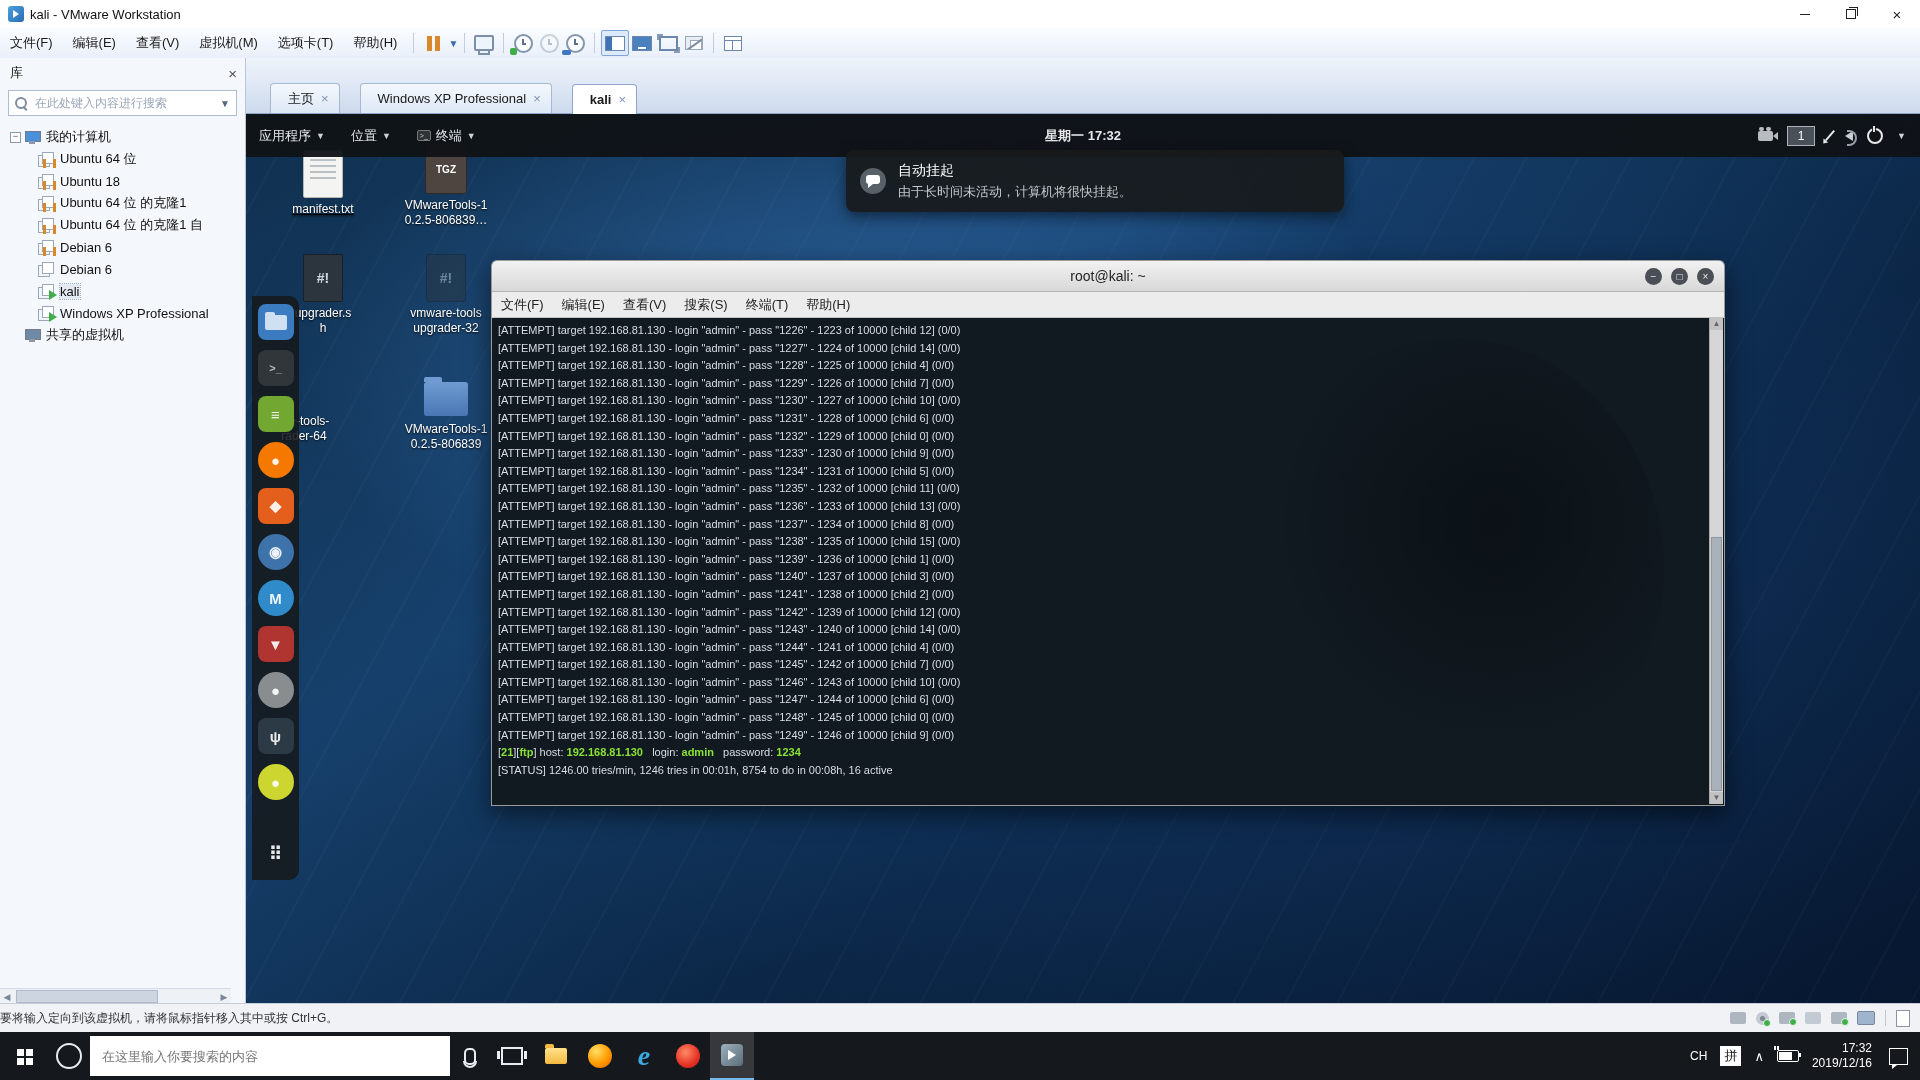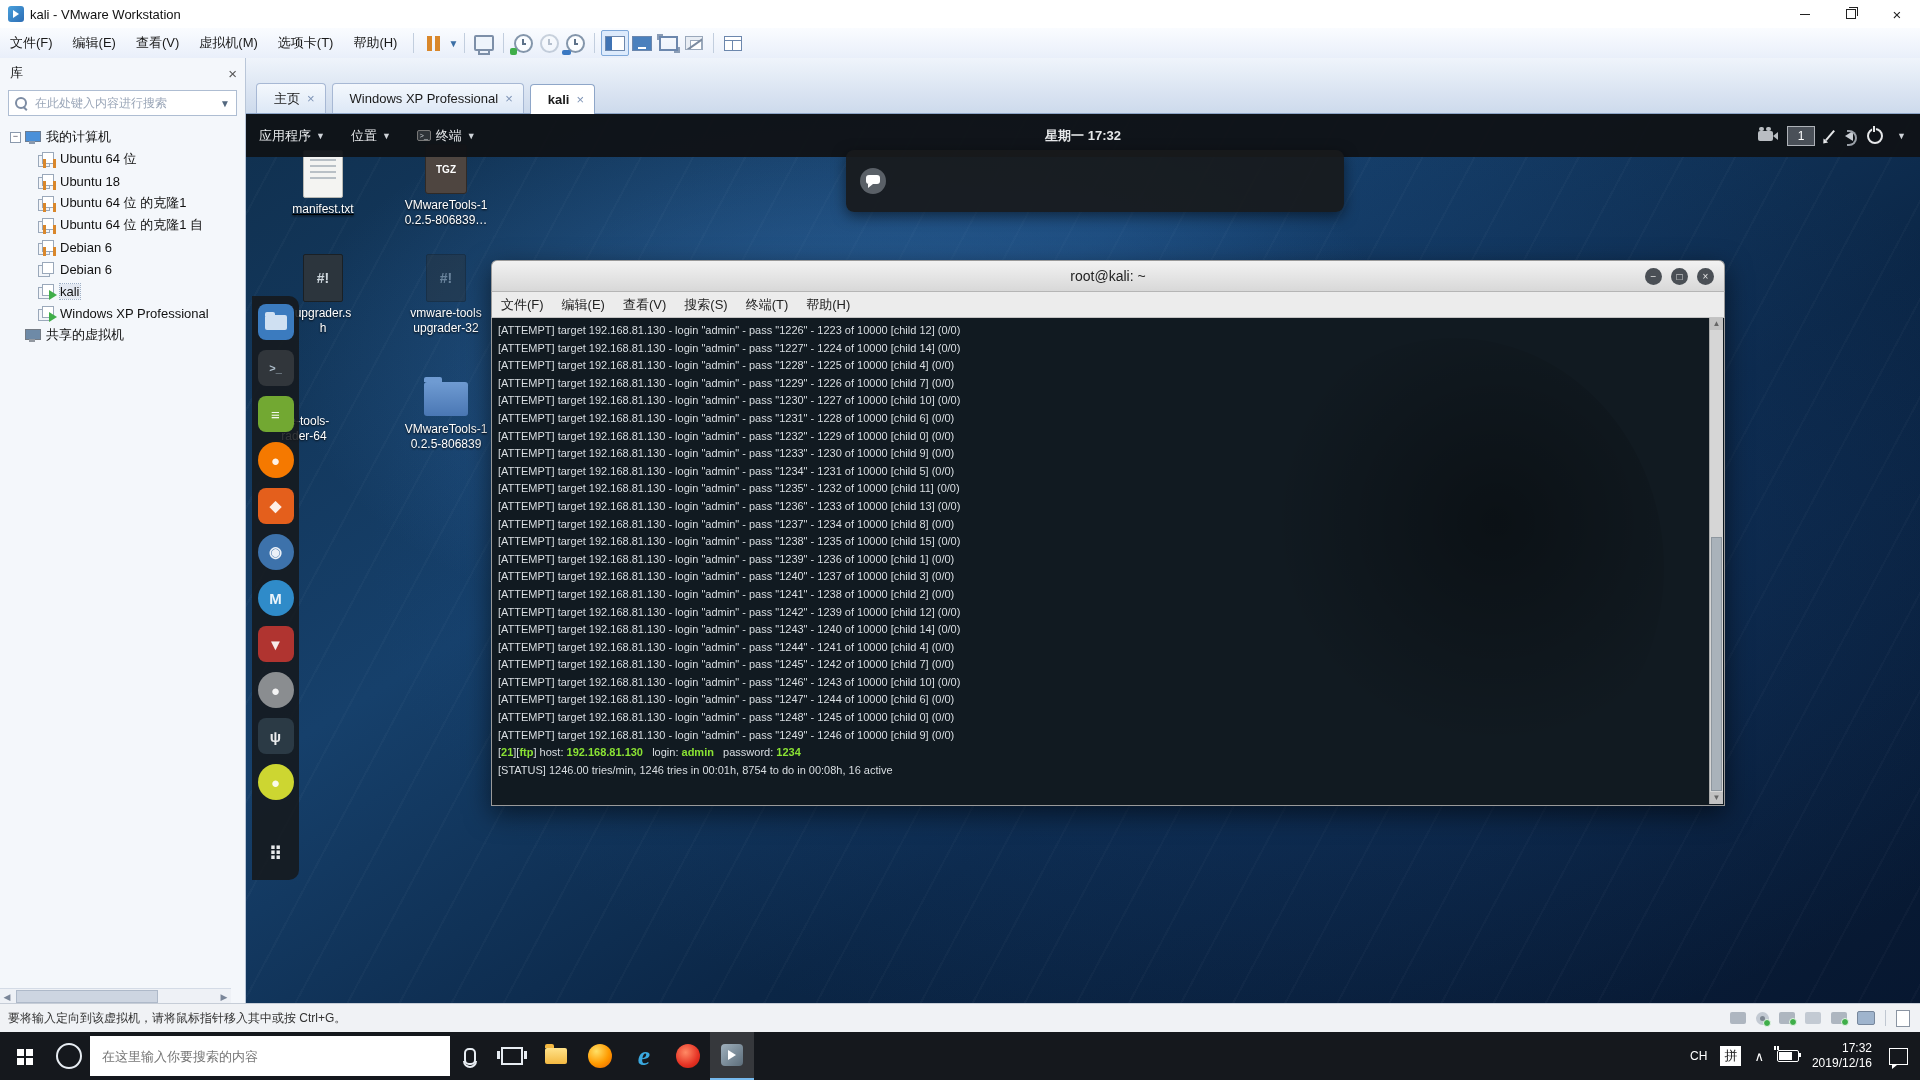--- a/index.html
+++ b/index.html
@@ -78,21 +78,21 @@
   .vmicon.k-paused .st{right:-1px;bottom:-1px;width:7px;height:9px;border-left:3px solid #d9872b;border-right:3px solid #d9872b;}
   .vmicon.k-running .st{right:-2px;bottom:-1px;border-left:8px solid #3fae49;border-top:5px solid transparent;border-bottom:5px solid transparent;width:0;height:0;}
   .sharedrow{padding-left:10px;}
   .lib-hscroll{position:absolute;left:0;right:14px;bottom:0;height:15px;background:#eef1f6;border-top:1px solid #d4dbe6;display:flex;align-items:center;}
   .harrow{width:14px;text-align:center;color:#7a8699;font-size:9px;}
   .hthumb{height:11px;width:140px;background:#cdd5e1;border:1px solid #aeb9c9;margin-left:2px;}
 
   
   #right{flex:1;display:flex;flex-direction:column;min-width:0;}
   #tabstrip{height:56px;background:linear-gradient(#eff4fb,#cddaec);border-bottom:1px solid #8ea6c8;display:flex;align-items:flex-end;padding-left:10px;box-sizing:border-box;}
-  .tab{height:29px;display:flex;align-items:center;padding:0 10px;margin-right:6px;border:1px solid #a7b8d4;border-bottom:none;border-radius:4px 4px 0 0;background:linear-gradient(#f4f8fd,#dde8f6);font-size:13px;color:#1a1a1a;gap:7px;}
+  .tab{height:29px;display:flex;align-items:center;padding:0 10px;margin-right:6px;border:1px solid #a7b8d4;border-bottom:none;border-radius:4px 4px 0 0;background:linear-gradient(#f4f8fd,#dde8f6);font-size:13px;color:#1a1a1a;gap:7px;margin-left:14px;}
   .tab.k-active{background:#fff;font-weight:bold;border-color:#8ea6c8;position:relative;top:1px;}
   .tab .tclose{color:#7d93b5;font-size:13px;font-weight:normal;}
   .homeico{color:#5c6f87;font-size:15px;line-height:15px;}
 
   
   #vmview{flex:1;position:relative;overflow:hidden;
     background:
       radial-gradient(ellipse 900px 480px at 36% 28%, rgba(64,130,200,.50), transparent 62%),
       radial-gradient(ellipse 1300px 750px at 60% 50%, rgba(28,80,145,.38), transparent 68%),
       repeating-linear-gradient(118deg, rgba(255,255,255,.025) 0 2px, transparent 2px 46px),
@@ -161,21 +161,21 @@
   .k-g{color:#8ae234;font-weight:bold;}
   .k-gb{color:#8ae234;font-weight:bold;}
   .t-scroll{position:absolute;right:1px;top:0;bottom:1px;width:13px;background:#d6d6d6;border-left:1px solid #aaa;}
   .t-scroll .up,.t-scroll .dn{position:absolute;left:0;right:0;height:12px;background:#c2c2c2;color:#666;font-size:8px;text-align:center;line-height:12px;}
   .t-scroll .dn{bottom:0;}
   .t-scroll .up{top:0;}
   .t-thumb{position:absolute;left:1px;right:1px;top:45%;bottom:13px;background:#a9b2ba;border:1px solid #8e979f;}
 
   
   #statusbar{position:absolute;left:0;right:0;bottom:48px;height:28px;background:#f0f2f5;border-top:1px solid #c6cdd7;display:flex;align-items:center;font-size:12px;color:#333;}
-  #statusbar .hint{padding-left:8px;}
+  #statusbar .hint{}
   .devicons{margin-left:auto;display:flex;align-items:center;gap:10px;padding-right:10px;}
   .dev{width:16px;height:12px;background:#aeb6c0;border-radius:2px;position:relative;}
   .dev.cd{border-radius:50%;width:13px;height:13px;background:#c3cad3;}
   .dev.cd::after{content:"";position:absolute;left:4px;top:4px;width:5px;height:5px;border-radius:50%;background:#7d8691;}
   .dev .gdot{position:absolute;right:-2px;bottom:-2px;width:6px;height:6px;border-radius:50%;background:#3fae49;border:1px solid #e8f5ea;}
   .dev.mon{background:#9fb4cd;border:1px solid #77879c;}
   .devsep{width:1px;height:16px;background:#c0c7d1;}
   .pageico{width:12px;height:15px;background:#fff;border:1px solid #8a94a2;position:relative;}
 
   
@@ -529,20 +529,24 @@
               <span>●</span>
             </div>
 
             <div class="dock-item k-apps" style="background: transparent;">
               <span>⠿</span>
             </div>
           </div>
 
         <div id="notif">
           <span class="n-ico"></span>
+          <div>
+            <div class="n-title">自动挂起</div>
+            <div class="n-body">由于长时间未活动，计算机将很快挂起。</div>
+          </div>
         </div>
 
         <div id="term">
           <div class="t-title">
             <span class="tt">root@kali: ~</span>
             <span class="t-btns">
               <span class="t-btn">−</span>
               <span class="t-btn">□</span>
               <span class="t-btn">×</span>
             </span>

